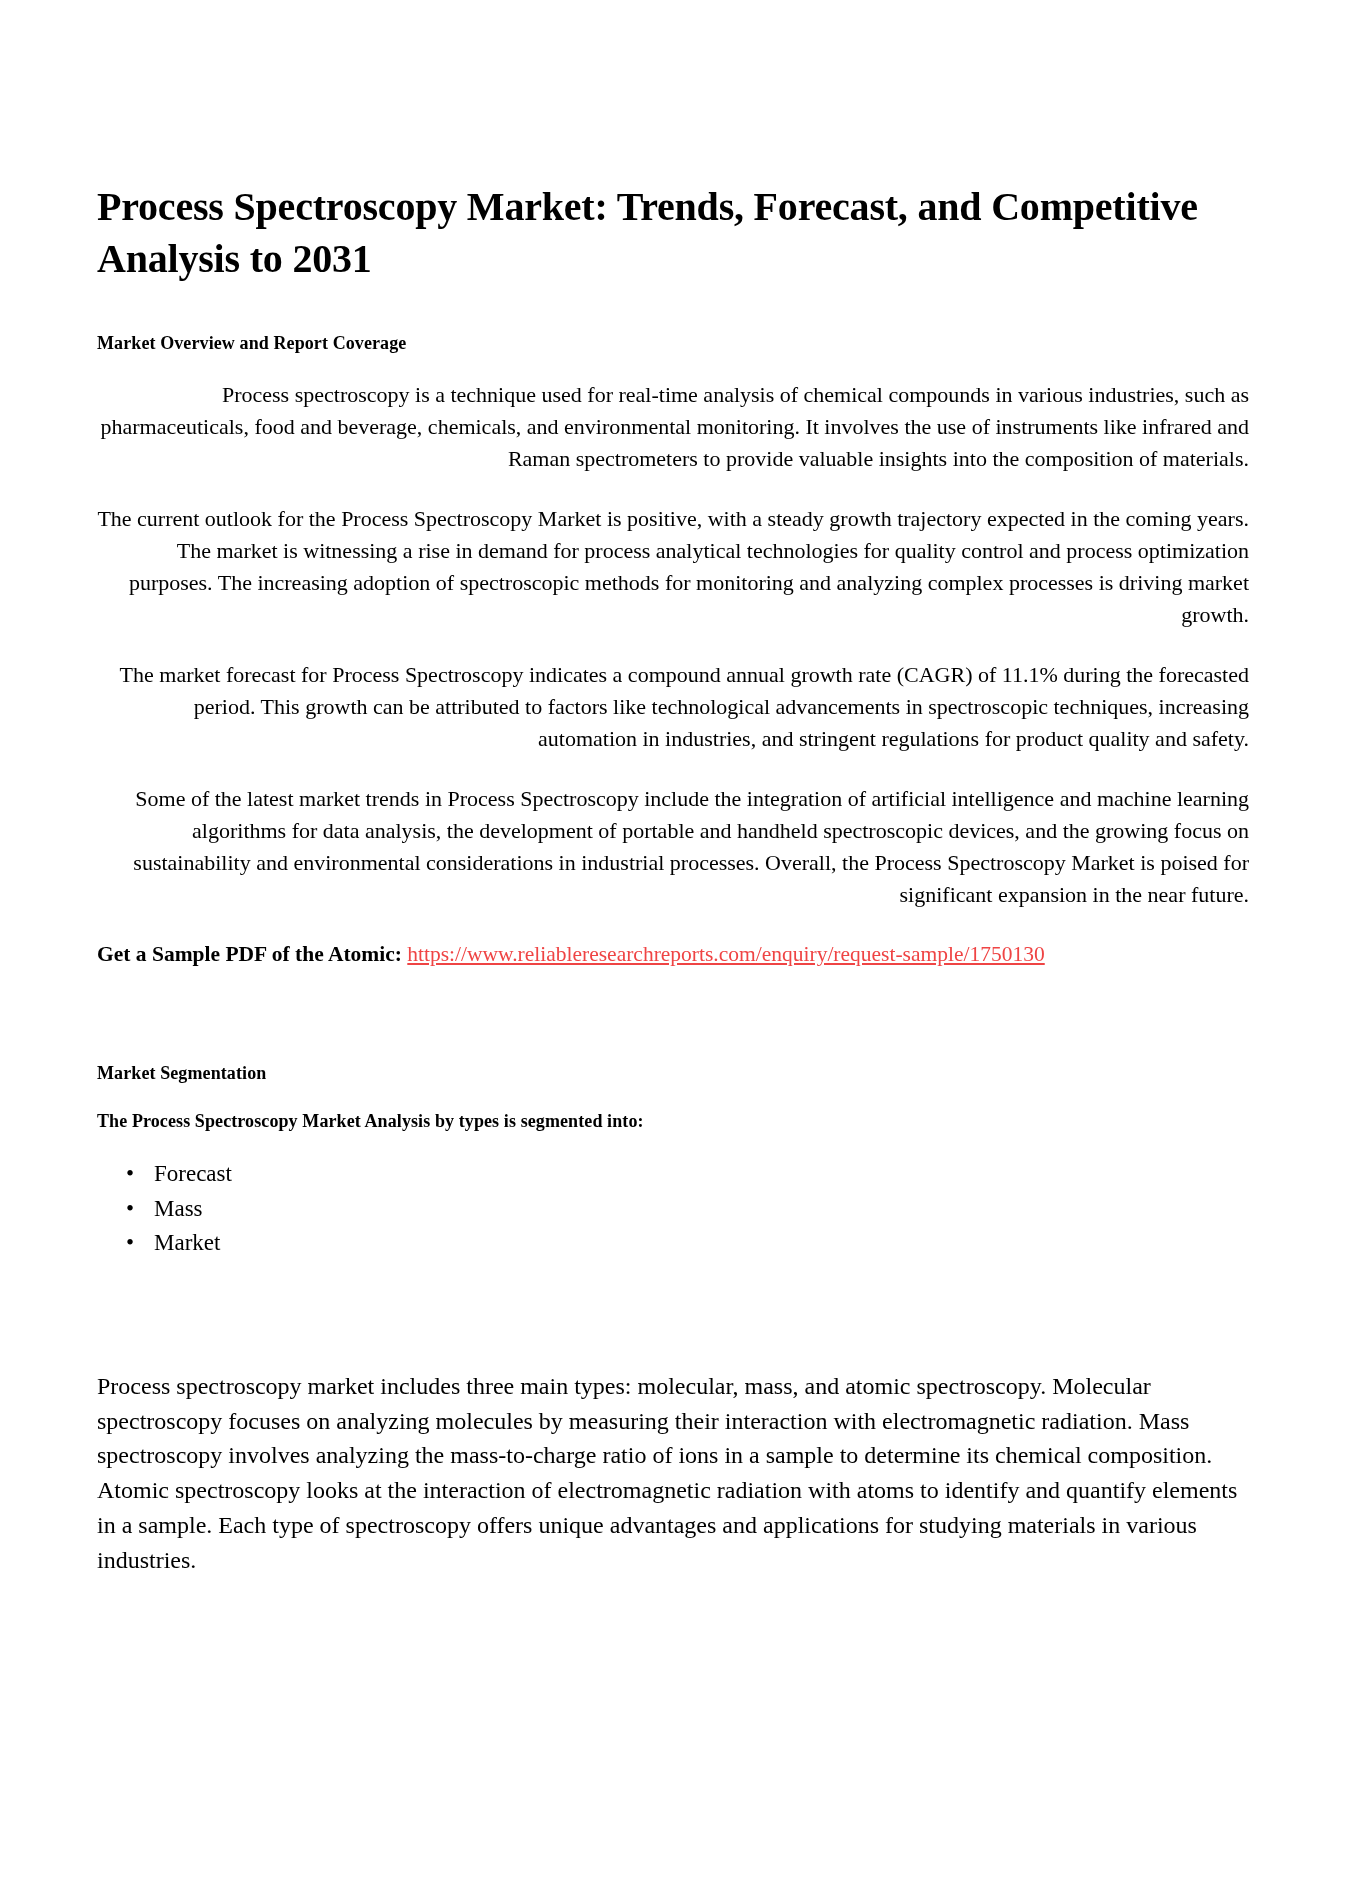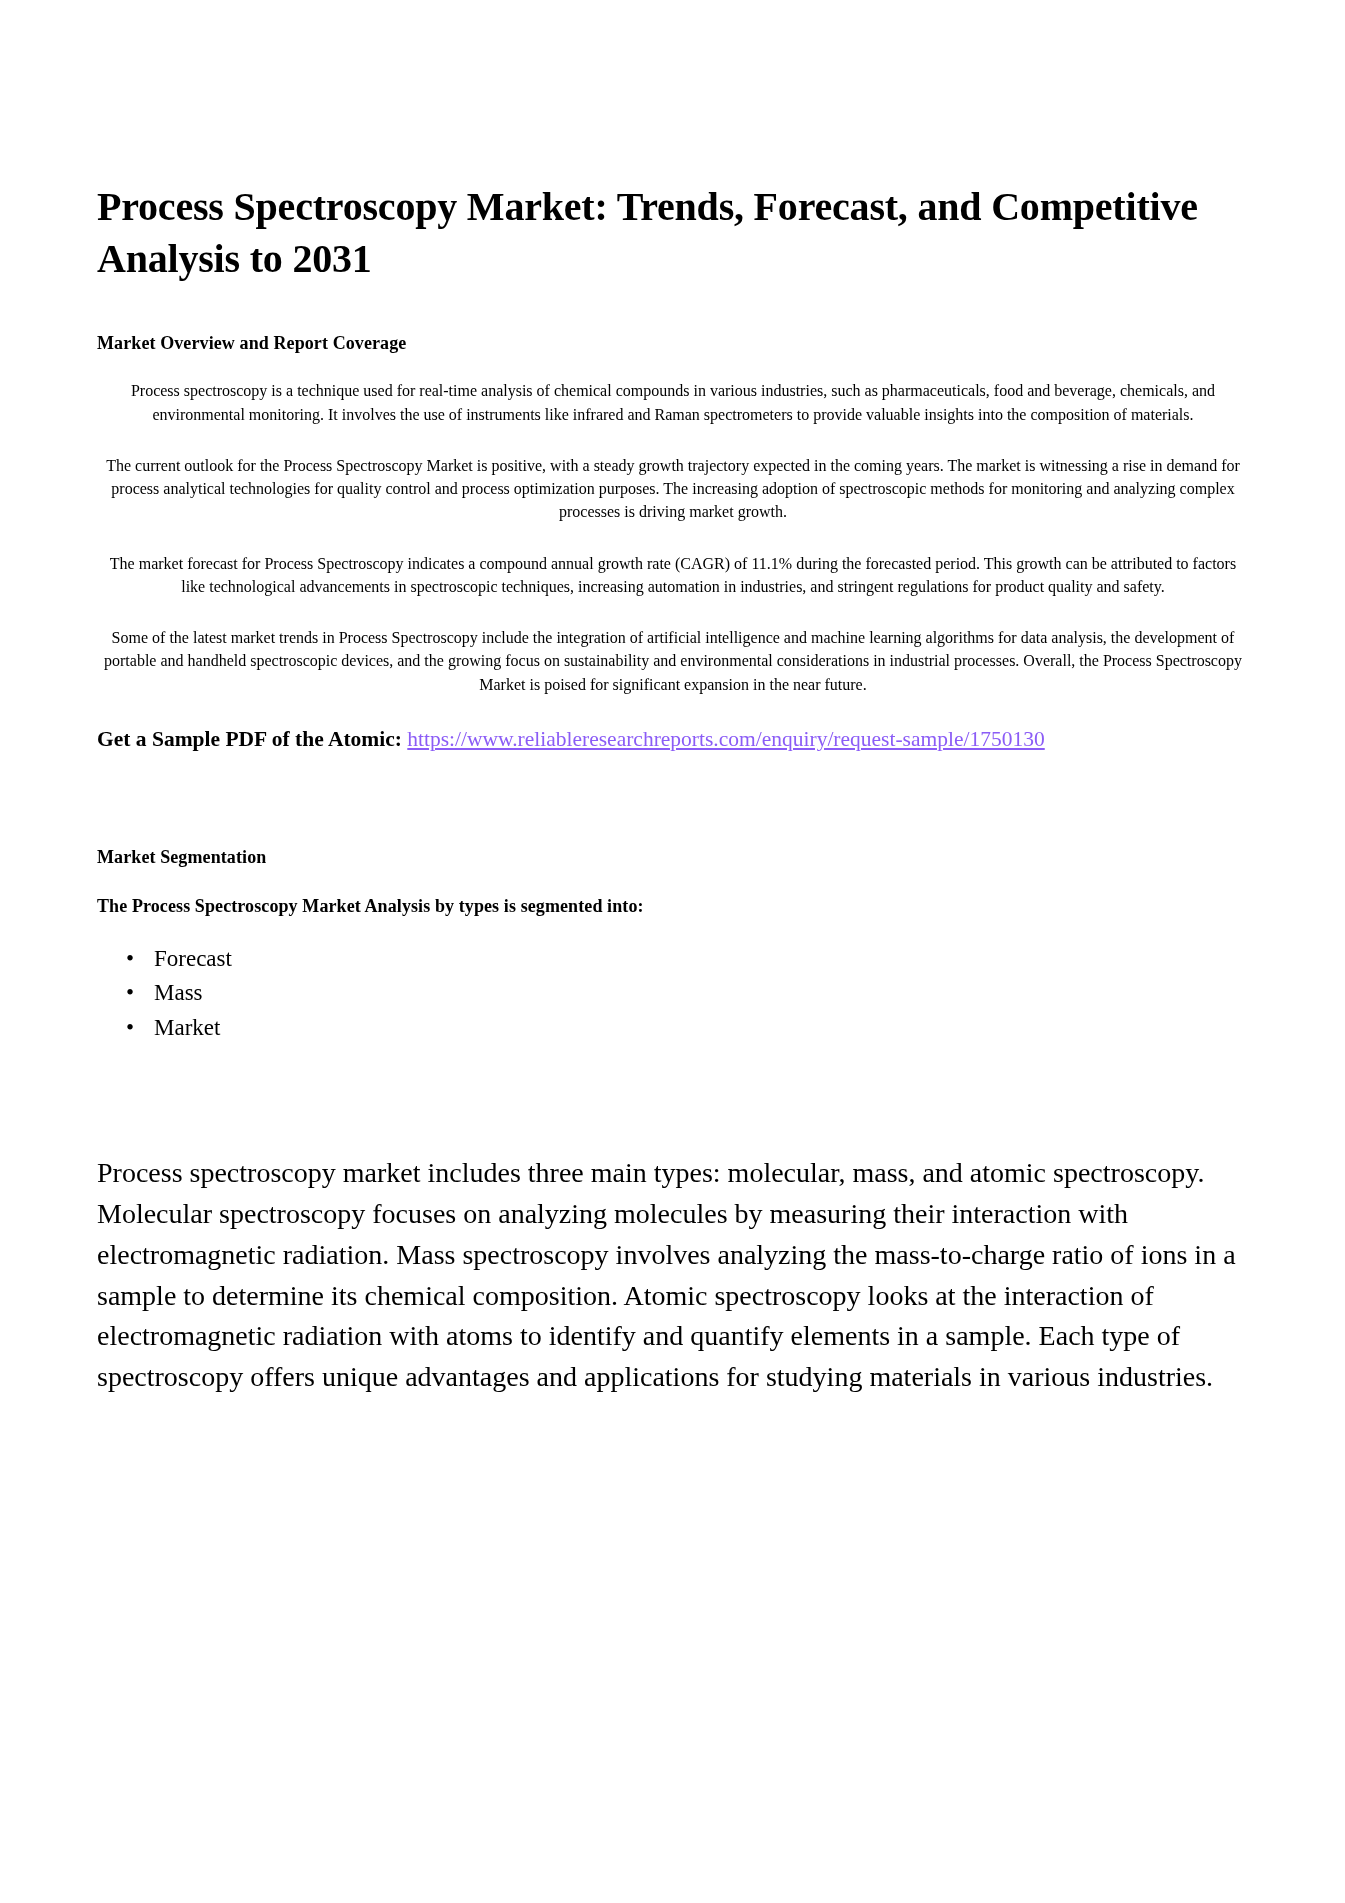--- a/index.html
+++ b/index.html
@@ -32,37 +32,37 @@
     max-width: 1135px;
   }
   .section-heading {
     font-size: 18px;
     font-weight: bold;
     line-height: 1.35;
     margin: 0 0 24px 0;
     letter-spacing: 0.1px;
   }
   .body-text {
-    font-size: 16px;
+    font-size: 22px;
     line-height: 1.455;
     margin: 0 0 28px 0;
     max-width: 1152px;
-    text-align: center;
+    text-align: right;
   }
   .link-para {
     font-size: 21.5px;
     line-height: 1.455;
     margin: 0 0 28px 0;
     max-width: 1152px;
   }
   .link-label {
     font-weight: bold;
   }
   .doc-link {
-    color: #8b5cf6;
+    color: #ef4444;
     text-decoration: underline;
     word-break: break-all;
   }
   .spacer-lg {
     height: 62px;
   }
   .spacer-md {
     height: 46px;
   }
   .bullet-list {
@@ -77,21 +77,21 @@
     padding-left: 0;
   }
   .bullet-list li .bullet-dot {
     position: absolute;
     left: -28px;
     top: 0;
     font-size: 23px;
     line-height: 1.50;
   }
   .last-para {
-    font-size: 28px;
+    font-size: 24px;
     line-height: 1.455;
     margin: 0;
     max-width: 1170px;
   }
 </style>
 </head>
 <body>
 
 <div class="page">
 

